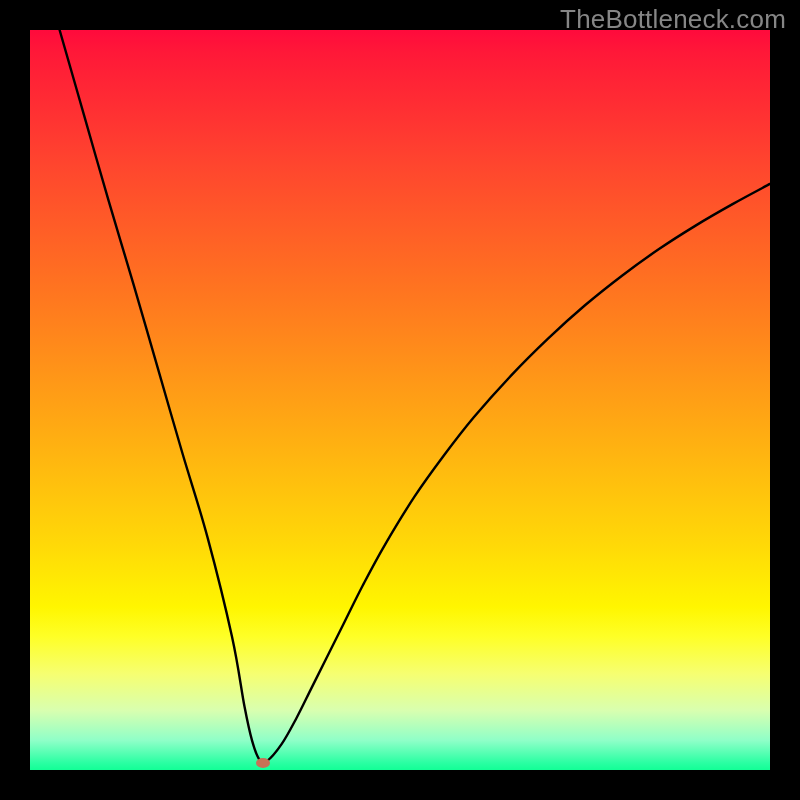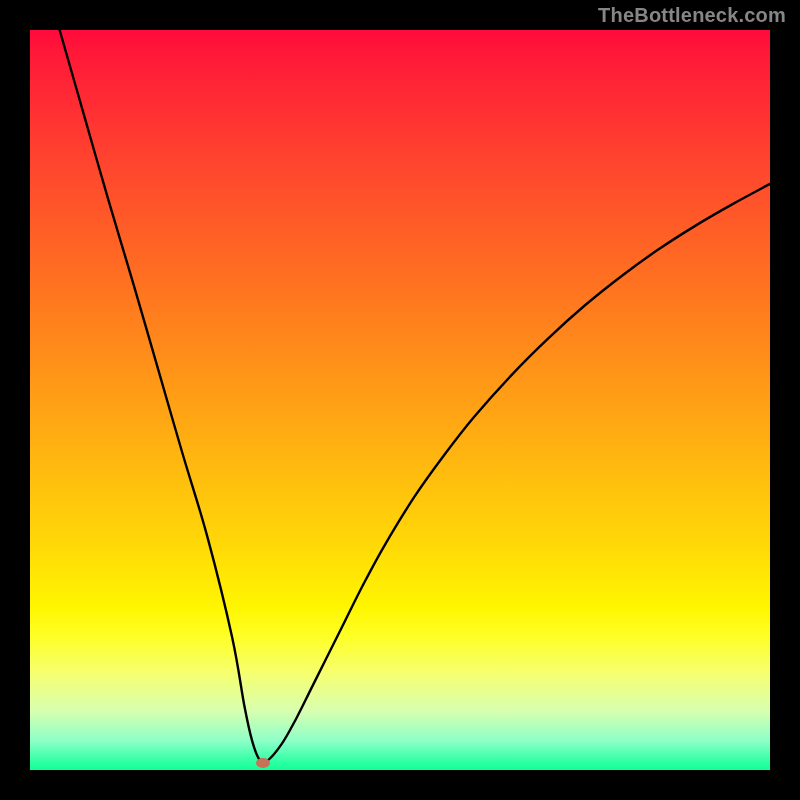--- a/index.html
+++ b/index.html
@@ -9,22 +9,22 @@
     background: #000;
     position: relative;
     font-family: Arial, sans-serif;
     overflow: hidden;
   }
   .watermark {
     position: absolute;
     top: 4px;
     right: 14px;
     color: #868686;
-    font-size: 20px;
-    font-weight: 700;
+    font-size: 26px;
+    font-weight: 400;
     z-index: 10;
     letter-spacing: 0.2px;
   }
   .plot-area {
     position: absolute;
     left: 30px;
     top: 30px;
     width: 740px;
     height: 740px;
     background: linear-gradient(to bottom,

